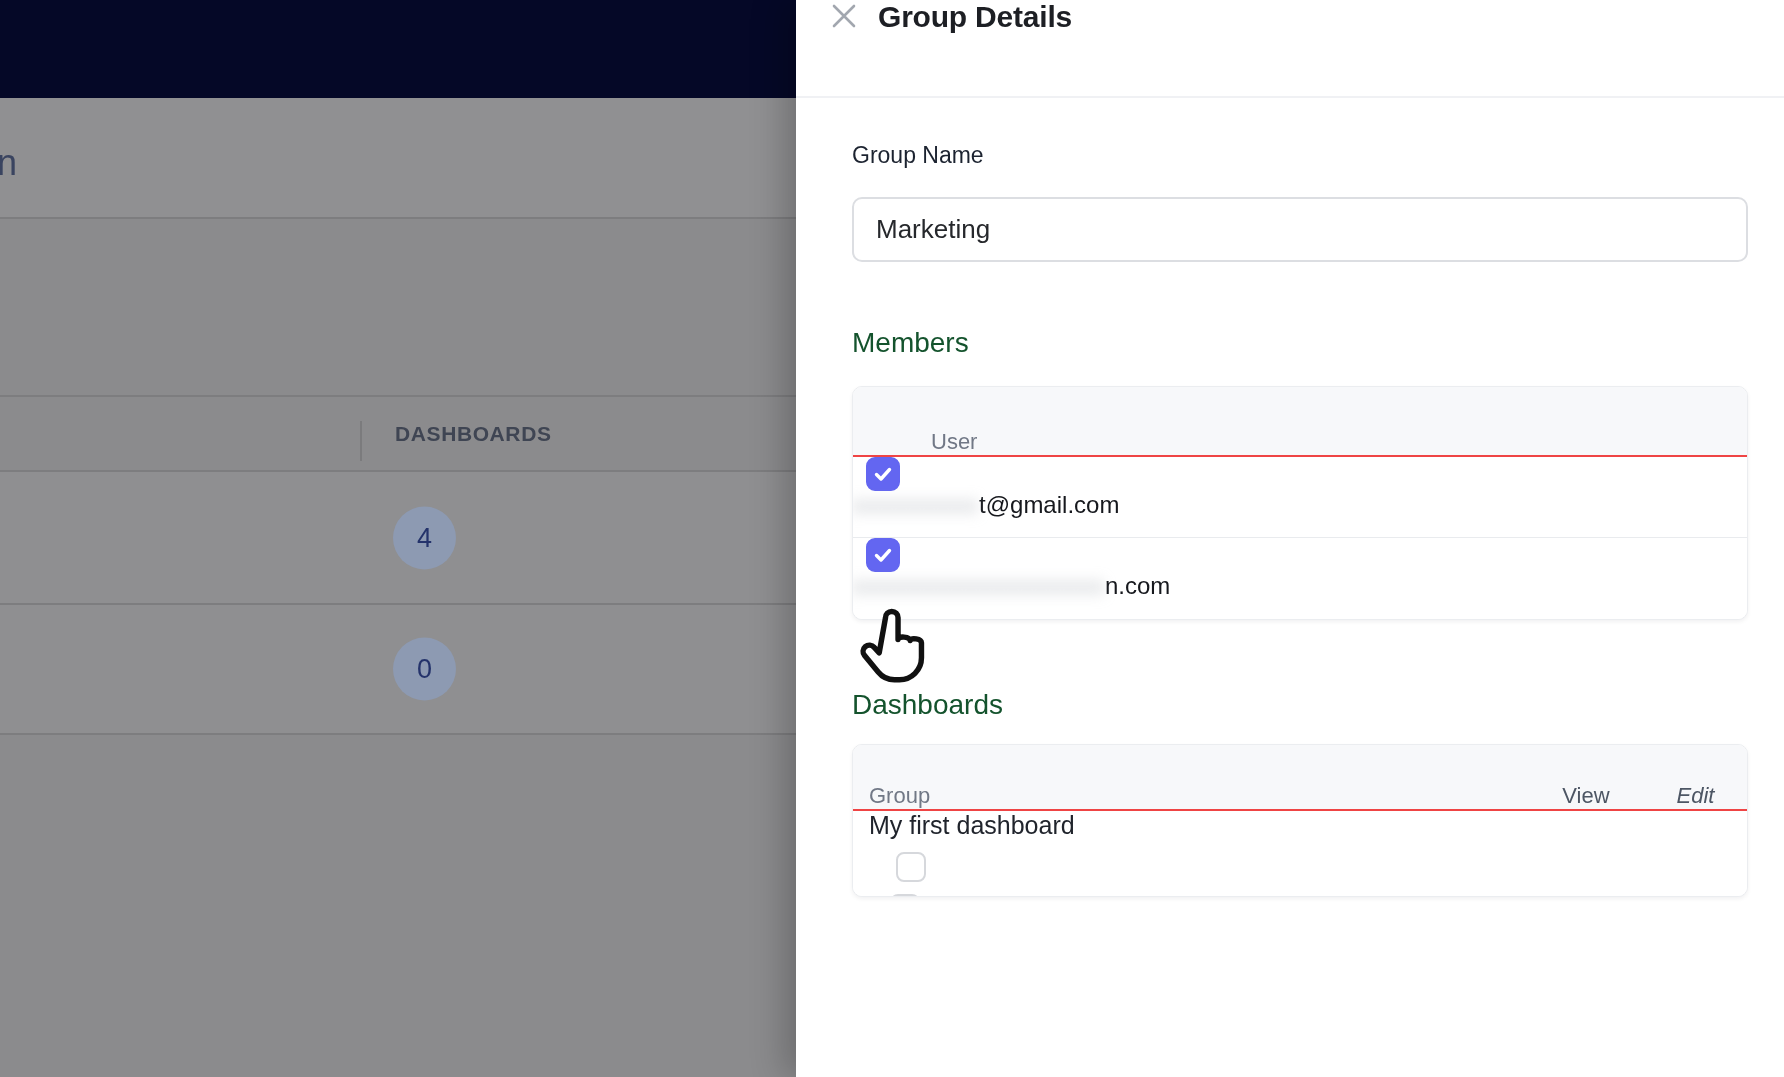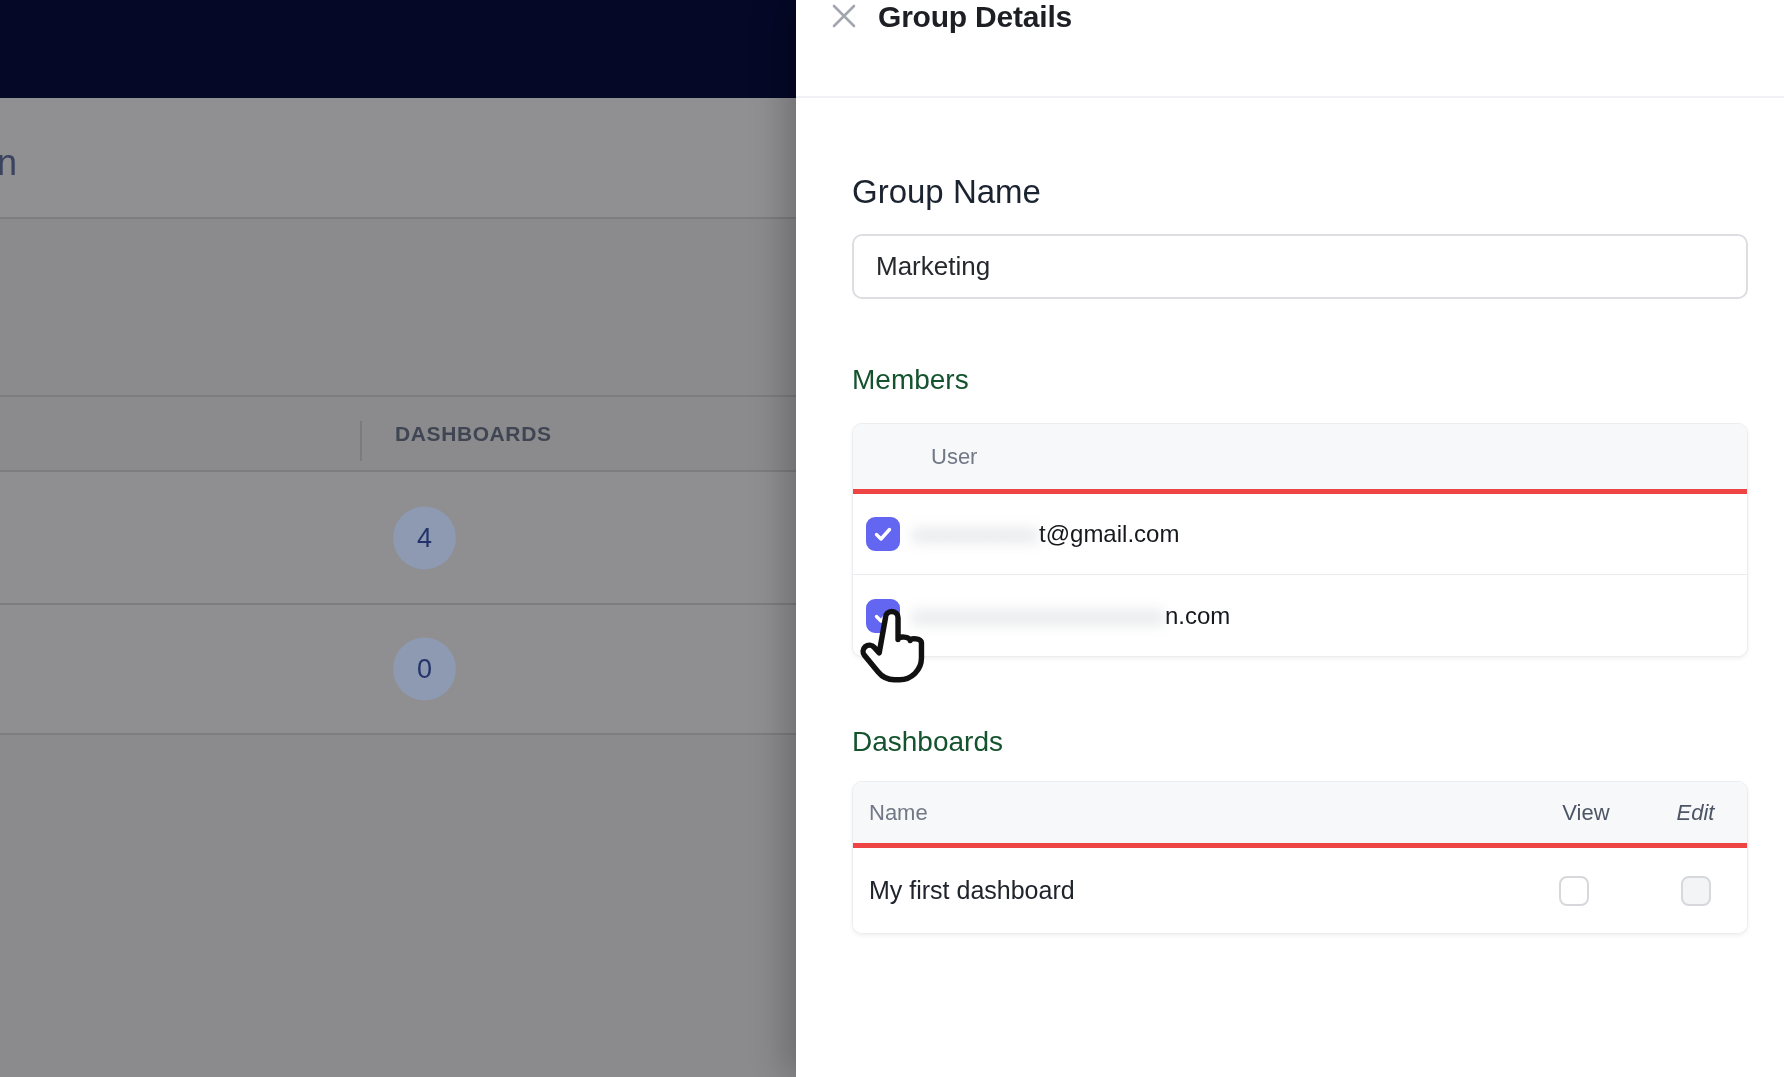--- a/index.html
+++ b/index.html
@@ -25,36 +25,36 @@
               font-size:27px; color:#24336b; }
 
   
   .drawer { position:absolute; left:796px; top:0; width:988px; height:1077px; background:#ffffff;
             box-shadow:-12px 0 32px rgba(0,0,0,.22); }
   .drawer-header { height:98px; display:flex; padding-left:32px; border-bottom:2px solid #f0f1f4; }
   .close-btn { width:32px; height:32px; display:flex; align-items:center; justify-content:center; cursor:pointer; }
   .drawer-title { font-size:30px; font-weight:600; color:#1d1f24; margin-left:18px; letter-spacing:-.2px; }
 
   .drawer-content { position:relative; padding:0 36px 0 56px; }
-  .field-label { margin-top:78px; font-size:33px; line-height:32px; color:#1c2330; }
+  .field-label { margin-top:41px; font-size:23px; line-height:32px; color:#1c2330; }
   .text-input { display:block; margin-top:26px; width:100%; height:65px; border:2px solid #dcdee2; border-radius:10px;
                 padding:0 22px; font-size:26px; color:#26282c; font-family:"Liberation Sans", sans-serif; background:#fff; outline:none; }
   .section-heading { margin-top:64px; font-size:28px; line-height:33px; font-weight:400; color:#14532d; }
   .section-heading.dash { margin-top:68px; }
 
   .card-table { margin-top:27px; border:1px solid #ebedf0; border-radius:10px; overflow:hidden; background:#fff;
                 box-shadow:0 2px 4px rgba(16,24,40,.06); }
   .card-table.dash { margin-top:23px; }
-  .thead { height:70px; background:#f7f8fa; border-bottom:5px solid #ef4444; display:flex; align-items:center; }
+  .thead { height:70px; background:#f7f8fa; border-bottom:2px solid #ef4444; display:flex; align-items:flex-end; }
   .card-table.dash .thead { height:66px; }
   .th { display:flex; align-items:center; font-size:22px; color:#717886; }
   .cb-col { width:60px; position:relative; flex:0 0 auto; display:flex; align-items:center; justify-content:center; }
   .thead .cb-col::after { content:""; position:absolute; right:0; top:17px; bottom:17px; width:2px; background:#dfe1e6; }
   .th-user { padding-left:18px; }
-  .trow { height:81px; display:flex; align-items:stretch; border-bottom:1px solid #e9ebee; background:#fff; }
+  .trow { height:81px; display:flex; align-items:stretch; border-bottom:1px solid #e9ebee; background:#fff;flex-direction:column; }
   .trow:last-child { border-bottom:none; }
   .email-cell { display:flex; align-items:center; font-size:24px; color:#16181d; }
   .masked { color:#aeb3ba; filter:blur(7px); letter-spacing:2px; user-select:none; }
 
   .checkbox { width:34px; height:34px; border-radius:9px; border:2px solid #d6d8dc; background:#fff;
               display:flex; align-items:center; justify-content:center; cursor:pointer; flex:0 0 auto; }
   .checkbox svg { display:none; }
   .checkbox.checked { background:#6366f1; border-color:#6366f1; }
   .checkbox.checked svg { display:block; }
   .checkbox.small { width:30px; height:30px; border-radius:8px; }
@@ -142,21 +142,21 @@
           <span class="masked">xxxxxxxxxxxxxxxxxx</span>
             <span>n.com</span>
         </div>
       </div>
     </div>
 
     <h2 class="section-heading dash">Dashboards</h2>
 
     <div class="card-table dash">
       <div class="thead">
-        <div class="th th-name">Name</div>
+        <div class="th th-name">Group</div>
         <div class="col-view">
             <span class="th-col-label">View</span>
           </div>
         <div class="col-edit">
             <span class="th-col-label">Edit</span>
           </div>
       </div>
       <div class="trow">
         <div class="td-name">My first dashboard</div>
         <div class="col-view">

